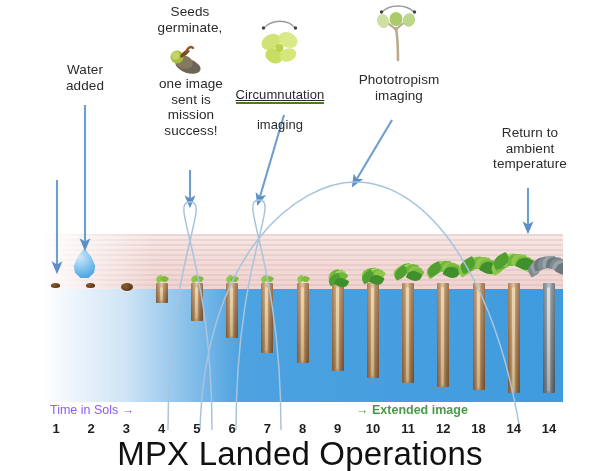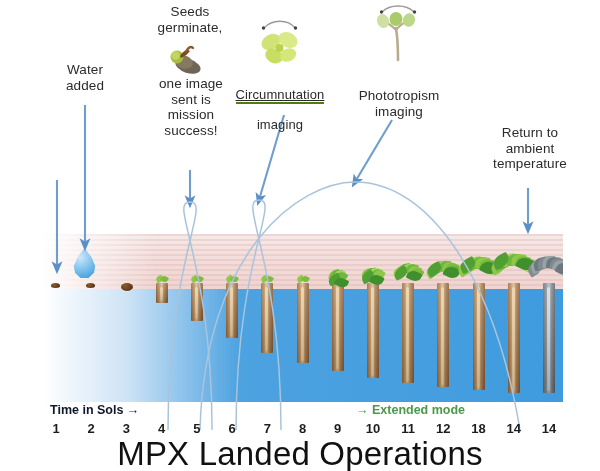--- a/index.html
+++ b/index.html
@@ -135,22 +135,22 @@
 
   
   #vec { position: absolute; left: 0; top: 0; width: 600px; height: 471px; }
 
   
   #axis-label {
     position: absolute;
     left: 50px;
     top: 403px;
     font-size: 12.5px;
-    font-weight: bold;
-    color: #0f172a;
+    font-weight: normal;
+    color: #8b5cf6;
   }
   #extended-label {
     position: absolute;
     left: 356px;
     top: 403px;
     font-size: 12.5px;
     font-weight: bold;
     color: #4a9a4a;
   }
   #ticks {
@@ -405,29 +405,29 @@
     <circle cx="11.5" cy="10" r="1.7" fill="#444"></circle>
     <circle cx="44.5" cy="10" r="1.7" fill="#444"></circle>
     <path d="M28,58 C28,42 27,32 26,26" stroke="#b9ab8e" stroke-width="2.6" fill="none" stroke-linecap="round"></path>
     <path d="M26,28 C22,24 18,21 15,20" stroke="#b9ab8e" stroke-width="2" fill="none"></path>
     <path d="M26,28 C30,23 35,20 38,19" stroke="#b9ab8e" stroke-width="2" fill="none"></path>
     <ellipse cx="13" cy="19" rx="6" ry="7" fill="#cfe0a4" transform="rotate(-18 13 19)"></ellipse>
     <ellipse cx="26" cy="17" rx="6.5" ry="7" fill="#a9cb6a"></ellipse>
     <ellipse cx="39" cy="18" rx="6" ry="6.8" fill="#bcd68a" transform="rotate(16 39 18)"></ellipse>
   </svg>
 
-  <div class="callout" style="left:344px; top:72px; width:110px;margin-top:16px;">Phototropism
+  <div class="callout" style="left:344px; top:72px; width:110px;">Phototropism
 imaging</div>
 
   <div class="callout" style="left:478px; top:125px; width:104px;">Return to
 ambient
 temperature</div>
 
   <div id="axis-label">Time in Sols →</div>
-  <div id="extended-label">→ Extended mode</div>
+  <div id="extended-label">→ Extended image</div>
   <div id="ticks">
       <div class="tick" style="left: 14px;">1</div>
       <div class="tick" style="left: 49.2143px;">2</div>
       <div class="tick" style="left: 84.4286px;">3</div>
       <div class="tick" style="left: 119.643px;">4</div>
       <div class="tick" style="left: 154.857px;">5</div>
       <div class="tick" style="left: 190.071px;">6</div>
       <div class="tick" style="left: 225.286px;">7</div>
       <div class="tick" style="left: 260.5px;">8</div>
       <div class="tick" style="left: 295.714px;">9</div>

